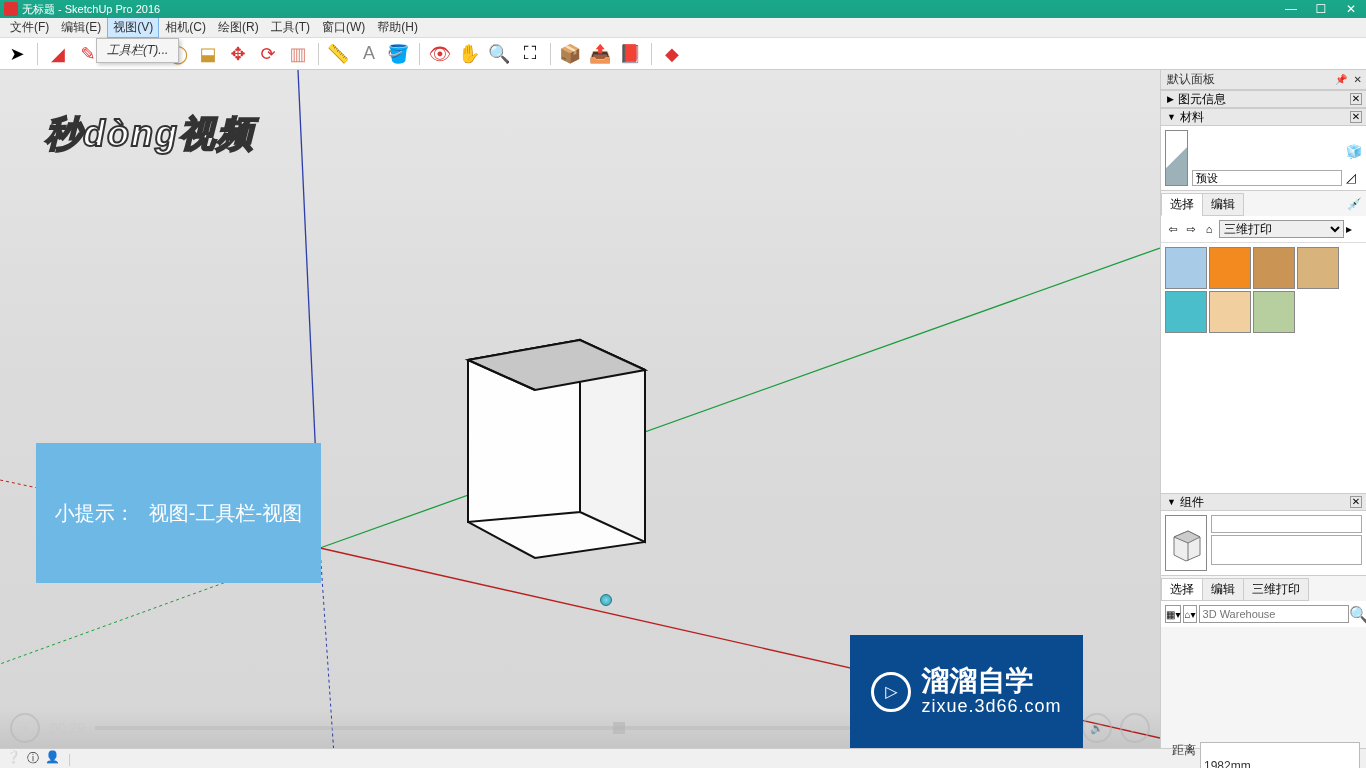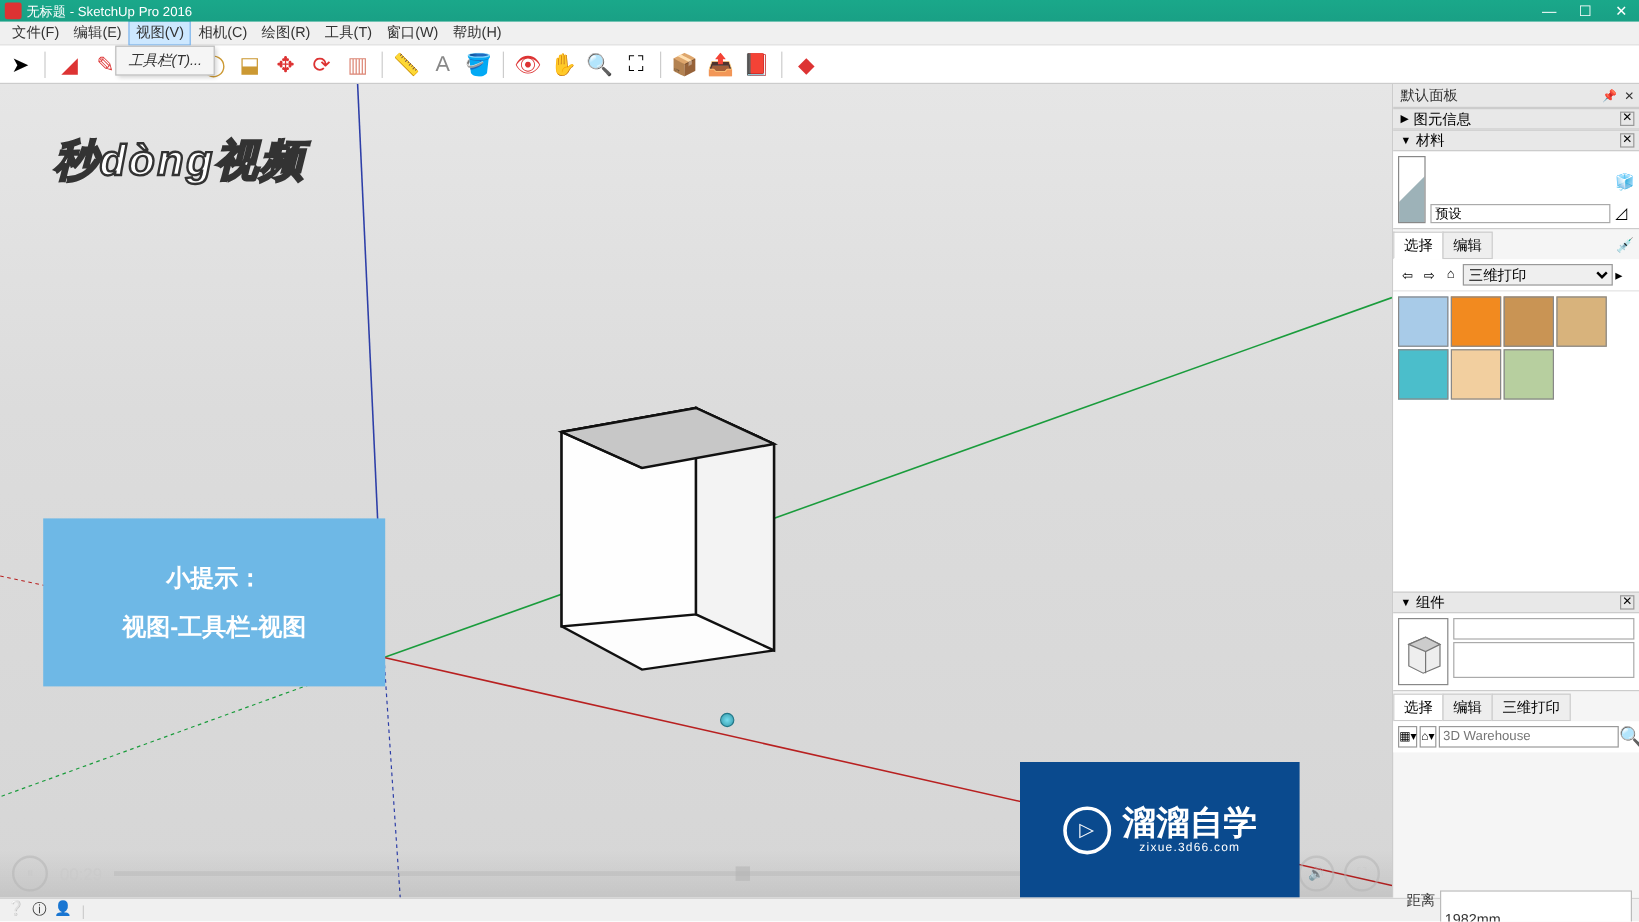--- a/index.html
+++ b/index.html
@@ -70,28 +70,28 @@
   .comp-search input { flex:1; height:18px; border:1px solid #999; font-size:11px; padding:1px 3px; }
   .comp-search .go { width:18px; height:18px; display:flex; align-items:center; justify-content:center; }
 
   
   .status-bar { height: 20px; background: #f0f0f0; border-top: 1px solid #ccc; display: flex; align-items: center; font-size: 12px; color: #333; padding: 0 6px; }
   .status-bar .icons { display:flex; gap:6px; margin-right:8px; }
   .status-bar .righty { margin-left:auto; display:flex; align-items:flex-start; gap:4px; }
   .status-bar .readout { width:160px; border:1px solid #bbb; background:#fff; height:16px; padding:16px 3px; text-align:left; }
 
   
-  .tip-box { position:absolute; left:36px; top:362px; width:285px; height:140px; background:#6eb8e6; color:#fff; font-size:20px; display:flex; flex-direction:column; align-items:center; justify-content:center; gap:14px; font-weight:bold; }
+  .tip-box { position:absolute; left:36px; top:373px; width:285px; height:140px; background:#6eb8e6; color:#fff; font-size:20px; display:flex; align-items:center; justify-content:center; gap:14px; font-weight:normal; }
   .watermark-logo { position:absolute; left:45px; top:40px; width:230px; height:50px; pointer-events:none; color:#fff; }
   .watermark-logo .t { font-size:36px; font-weight:900; -webkit-text-stroke:2px #333; letter-spacing:2px; font-style:italic; }
   .brand-box { position:absolute; right:77px; bottom:0px; width:233px; height:113px; background:#0a4a8e; color:#fff; display:flex; align-items:center; justify-content:center; gap:10px; }
   .brand-box .play-circle { width:40px; height:40px; border:3px solid #fff; border-radius:50%; display:flex; align-items:center; justify-content:center; }
   .brand-box .text-col { display:flex; flex-direction:column; line-height:1.1; }
   .brand-box .cn { font-size:28px; font-weight:bold; }
-  .brand-box .en { font-size:10px; letter-spacing:1px;text-align:center; }
+  .brand-box .en { font-size:18px; letter-spacing:1px; }
   .progress-overlay { position:absolute; bottom:0; left:0; right:0; height:40px; display:flex; align-items:center; gap:10px; padding:0 10px; color:rgba(200,200,200,0.55); font-size:14px; background: linear-gradient(transparent, rgba(0,0,0,0.08)); }
   .progress-overlay .btn-circle { width:30px; height:30px; border:2px solid rgba(180,180,180,0.55); border-radius:50%; display:flex; align-items:center; justify-content:center; font-size:11px; }
   .progress-overlay .bar { flex:1; height:4px; background:rgba(180,180,180,0.4); position:relative; }
   .progress-overlay .bar .knob { position:absolute; left:53%; top:-4px; width:12px; height:12px; background:rgba(180,180,180,0.6); }
   .progress-overlay .right-btns { display:flex; gap:8px; }
   .cursor-dot { position:absolute; left:600px; top:524px; width:12px; height:12px; border-radius:50%; background:radial-gradient(circle,#7de,#39a); border:1px solid #278; }
 </style>
 </head>
 <body>
 

